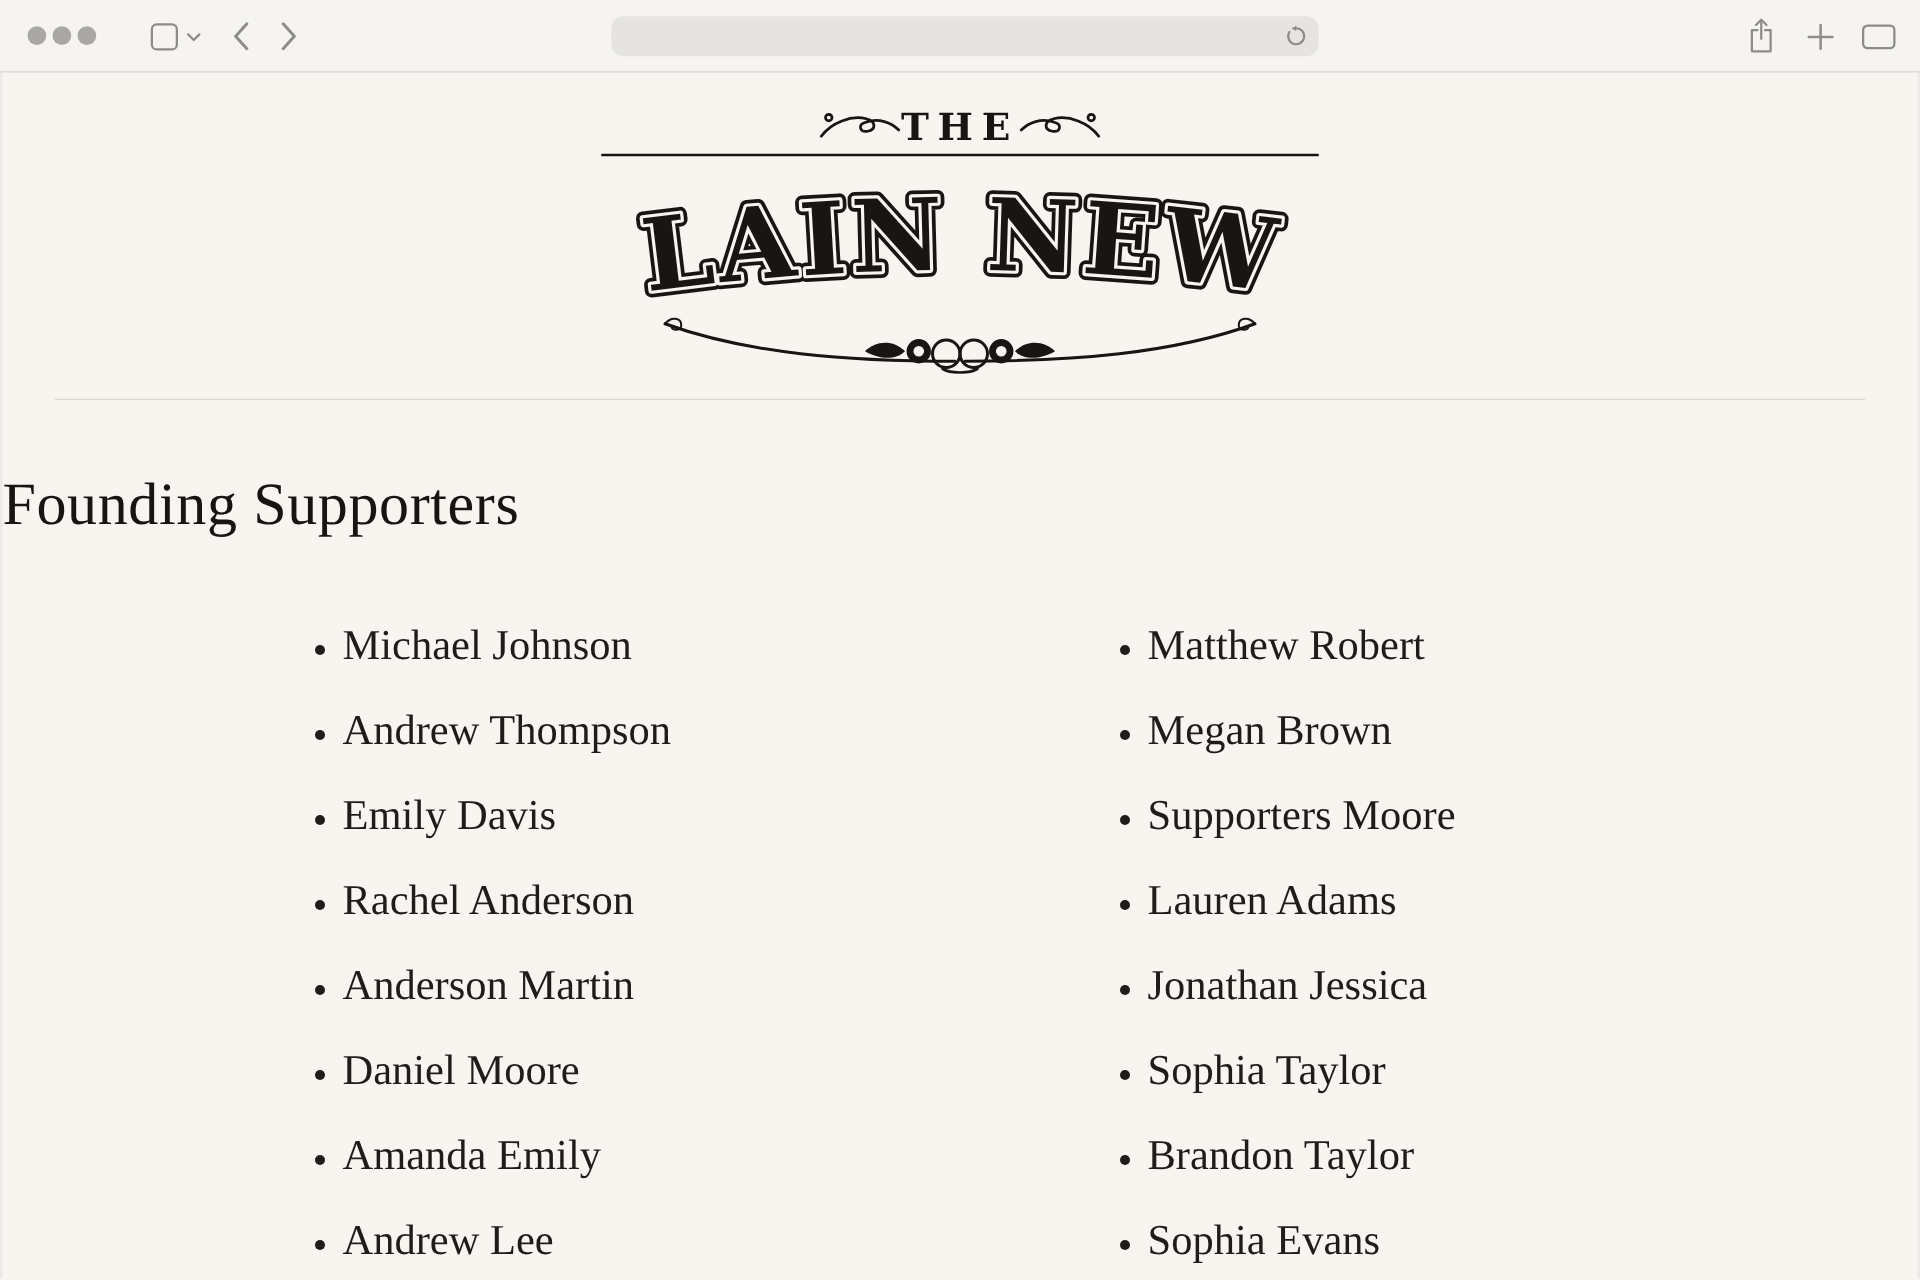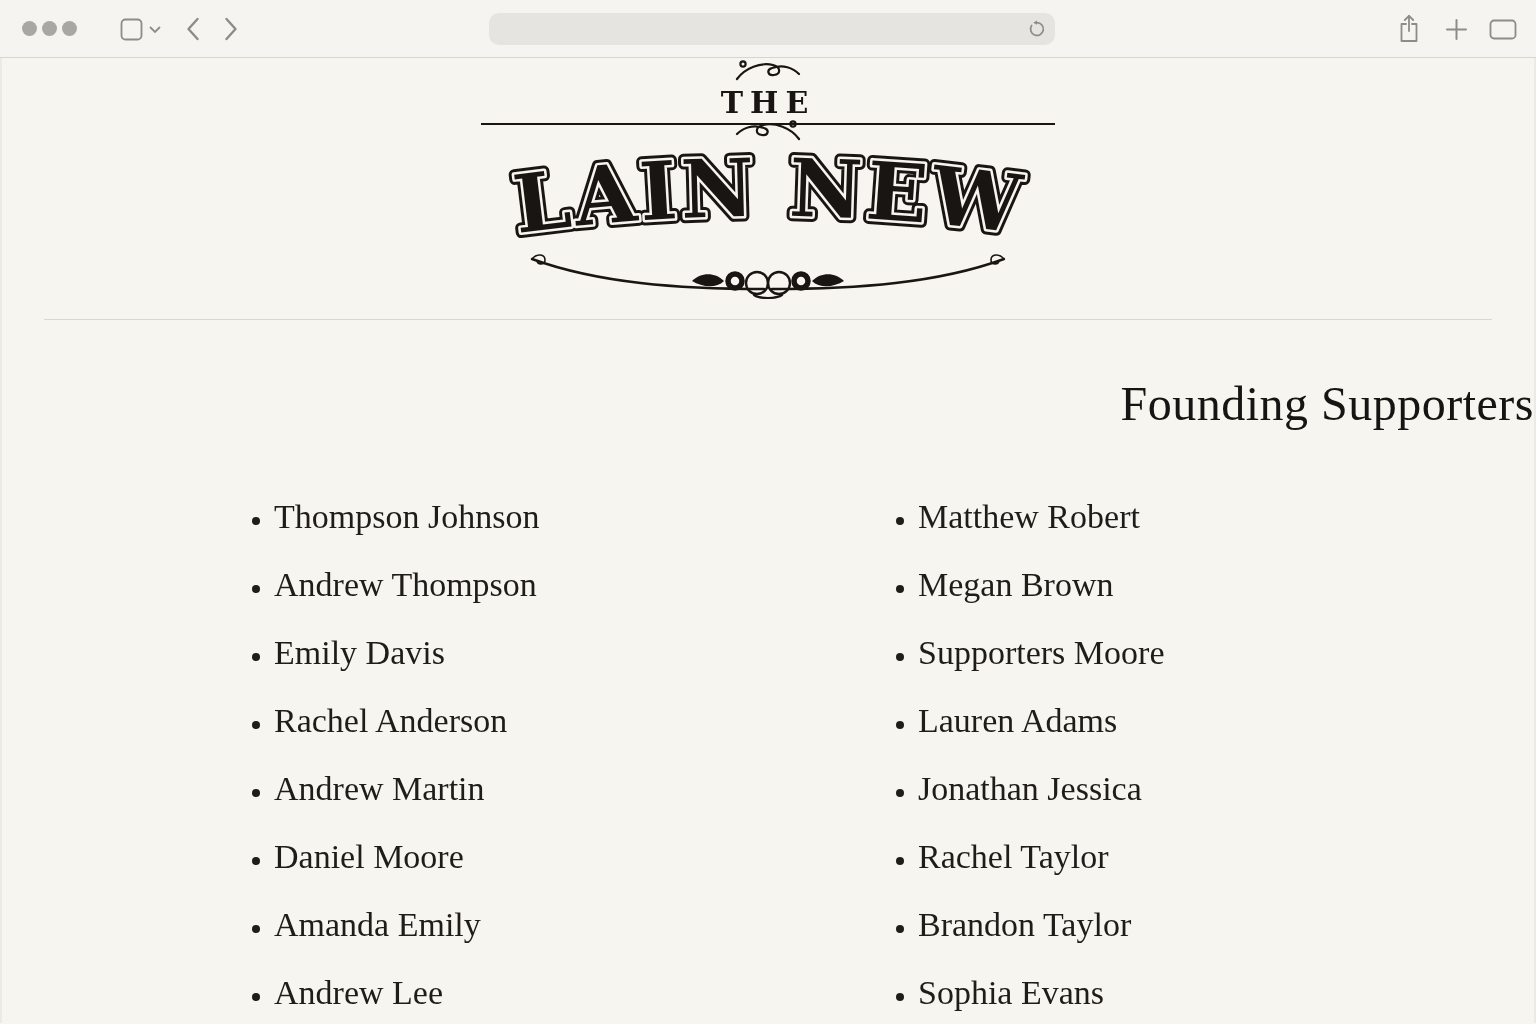--- a/index.html
+++ b/index.html
@@ -48,21 +48,21 @@
   .content {
     height: 965px;
     border-left: 2px solid #eceae5;
     border-right: 2px solid #eceae5;
     overflow: hidden;
   }
 
   .masthead { padding-top: 28px; text-align: center; }
   .kicker-row {
     display: flex; align-items: center; justify-content: center;
-    gap: 0; height: 34px; flex-direction: column;
+    gap: 0; height: 34px;
   }
   .kicker {
     font-family: "DejaVu Serif", serif;
     font-weight: 700; font-size: 30px; letter-spacing: 7px;
     color: #181512; line-height: 1;
   }
   .flourish { color: #181512; }
   .flourish.mirror { transform: scaleX(-1); }
   .kicker-rule {
     width: 574px; height: 2px; background: #181512;
@@ -78,21 +78,21 @@
   .title-svg .core  { fill: #181512; }
   .ornament { display: block; margin: -6px auto 0; color: #181512; }
 
   .page-divider {
     border: none; border-top: 1px solid #dbd8d3;
     margin: 20px 42px 0;
   }
 
   .page-title {
     margin-top: 56px;
-    text-align: right;
+    text-align: left;
     font-size: 48px; font-weight: 400; line-height: 1.15;
     letter-spacing: 0.5px; color: #171513;
   }
 
   .cols {
     display: flex;
     margin: 66px 0 0 246px;
   }
   .col { list-style: disc outside; padding-left: 26px; }
   .col.left  { width: 644px; }
@@ -203,34 +203,34 @@
       <path d="M226 44 C232 48 248 48 254 44" stroke-width="2.2" stroke-linecap="round"></path>
     </svg>
   </header>
 
   <hr class="page-divider">
 
   <h1 class="page-title">Founding Supporters</h1>
 
   <div class="cols">
     <ul class="col left">
-        <li>Thompson Johnson</li>
+        <li>Michael Johnson</li>
         <li>Andrew Thompson</li>
         <li>Emily Davis</li>
         <li>Rachel Anderson</li>
-        <li>Andrew Martin</li>
+        <li>Anderson Martin</li>
         <li>Daniel Moore</li>
         <li>Amanda Emily</li>
         <li>Andrew Lee</li>
       </ul>
     <ul class="col right">
         <li>Matthew Robert</li>
         <li>Megan Brown</li>
         <li>Supporters Moore</li>
         <li>Lauren Adams</li>
         <li>Jonathan Jessica</li>
-        <li>Rachel Taylor</li>
+        <li>Sophia Taylor</li>
         <li>Brandon Taylor</li>
         <li>Sophia Evans</li>
       </ul>
   </div>
 
 </div>
 
 </body></html>

